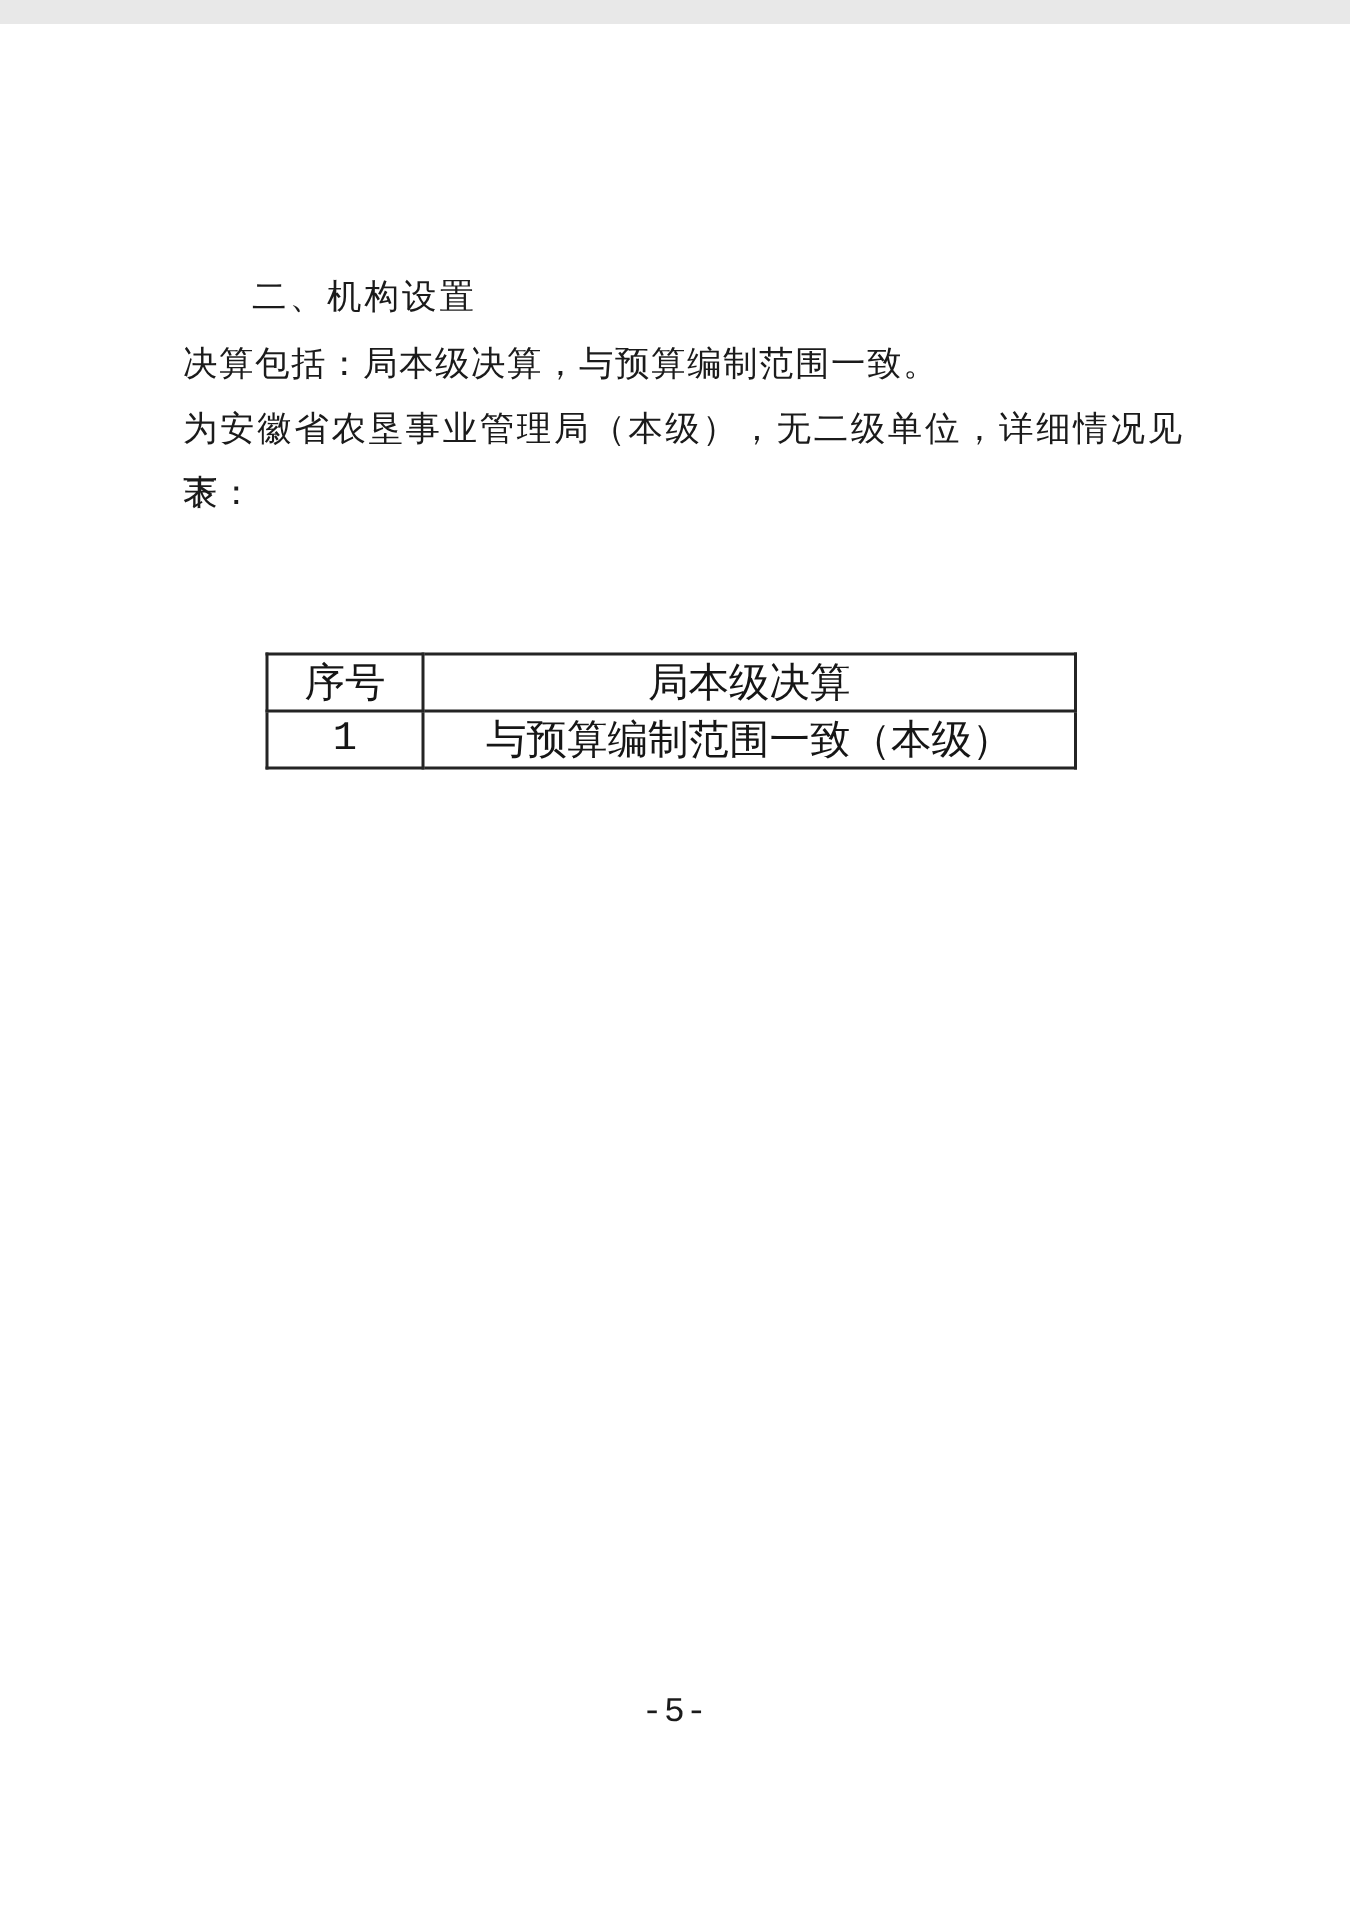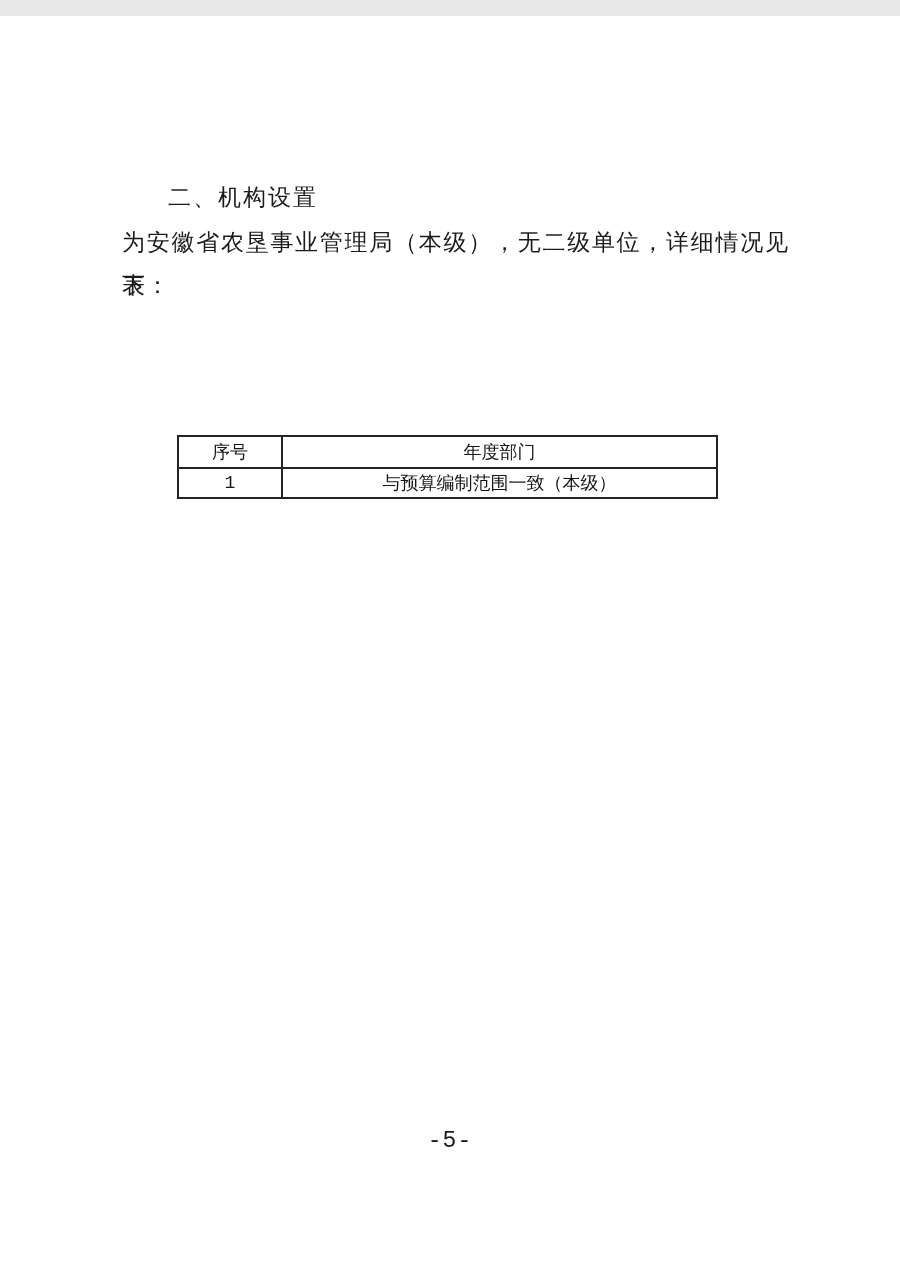--- a/index.html
+++ b/index.html
@@ -44,21 +44,21 @@
   .indent {
     padding-left: 45px;
   }
   .units-table {
     position: absolute;
     left: 177px;
     top: 419px;
     width: 541px;
     border-collapse: collapse;
     table-layout: fixed;
-    font-size: 18px;
+    font-size: 27px;
     color: #161616;
   }
   .units-table th,
   .units-table td {
     border: 2px solid #242424;
     font-weight: normal;
     text-align: center;
     padding: 0;
     overflow: hidden;
   }
@@ -82,30 +82,31 @@
   }
 </style>
 </head>
 <body>
 
 <div class="page">
 
   <div class="textblock">
     <div class="heading">二、机构设置</div>
 
+    <div class="line">决算包括：局本级决算，与预算编制范围一致。</div>
 
     <div class="line just">为安徽省农垦事业管理局（本级），无二级单位，详细情况见下</div>
     <div class="line">表：</div>
   </div>
 
   <table class="units-table">
     <thead>
       <tr>
         <th class="col-seq">序号</th>
-        <th>年度部门</th>
+        <th>局本级决算</th>
       </tr>
     </thead>
     <tbody>
       <tr>
         <td>1</td>
         <td class="cell-left">与预算编制范围一致（本级）</td>
       </tr>
     </tbody>
   </table>
 

